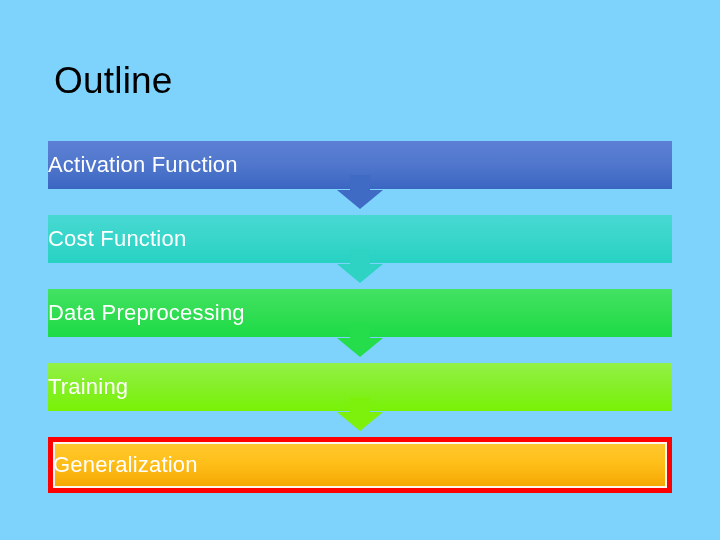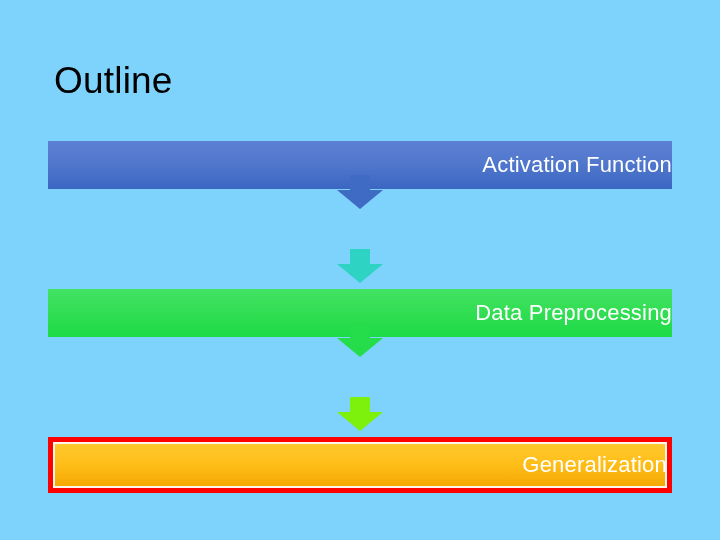--- a/index.html
+++ b/index.html
@@ -51,21 +51,21 @@
     box-sizing: border-box;
   }
   .step-band {
     position: absolute;
     left: 0; top: 0;
     width: 100%;
     height: 100%;
     box-sizing: border-box;
     display: flex;
     align-items: center;
-    justify-content: flex-end;
+    justify-content: flex-start;
   }
   .step-label {
     position: relative;
     z-index: 3;
     color: #ffffff;
     font-size: 22px;
     line-height: 24px;
     font-weight: 400;
     letter-spacing: 0.2px;
     white-space: nowrap;
@@ -122,39 +122,49 @@
         <span class="step-label">Activation Function</span>
       </div>
     </div>
 
     <div class="connector conn-1">
       <svg viewBox="0 0 46 34" xmlns="http://www.w3.org/2000/svg">
         <polygon points="13,0 33,0 33,15 46,15 23,34 0,15 13,15" fill="#3f6bc5"></polygon>
       </svg>
     </div>
 
+    <div class="step step-2">
+      <div class="step-band fill-teal">
+        <span class="step-label">Cost Function</span>
+      </div>
+    </div>
 
     <div class="connector conn-2">
       <svg viewBox="0 0 46 34" xmlns="http://www.w3.org/2000/svg">
         <polygon points="13,0 33,0 33,15 46,15 23,34 0,15 13,15" fill="#2ed3c4"></polygon>
       </svg>
     </div>
 
     <div class="step step-3">
       <div class="step-band fill-green">
         <span class="step-label">Data Preprocessing</span>
       </div>
     </div>
 
     <div class="connector conn-3">
       <svg viewBox="0 0 46 34" xmlns="http://www.w3.org/2000/svg">
         <polygon points="13,0 33,0 33,15 46,15 23,34 0,15 13,15" fill="#25dc4b"></polygon>
       </svg>
     </div>
 
+    <div class="step step-4">
+      <div class="step-band fill-lime">
+        <span class="step-label">Training</span>
+      </div>
+    </div>
 
     <div class="connector conn-4">
       <svg viewBox="0 0 46 34" xmlns="http://www.w3.org/2000/svg">
         <polygon points="13,0 33,0 33,15 46,15 23,34 0,15 13,15" fill="#7df00c"></polygon>
       </svg>
     </div>
 
     <div class="step step-5">
       <div class="step-band fill-amber">
         <span class="step-label">Generalization</span>

